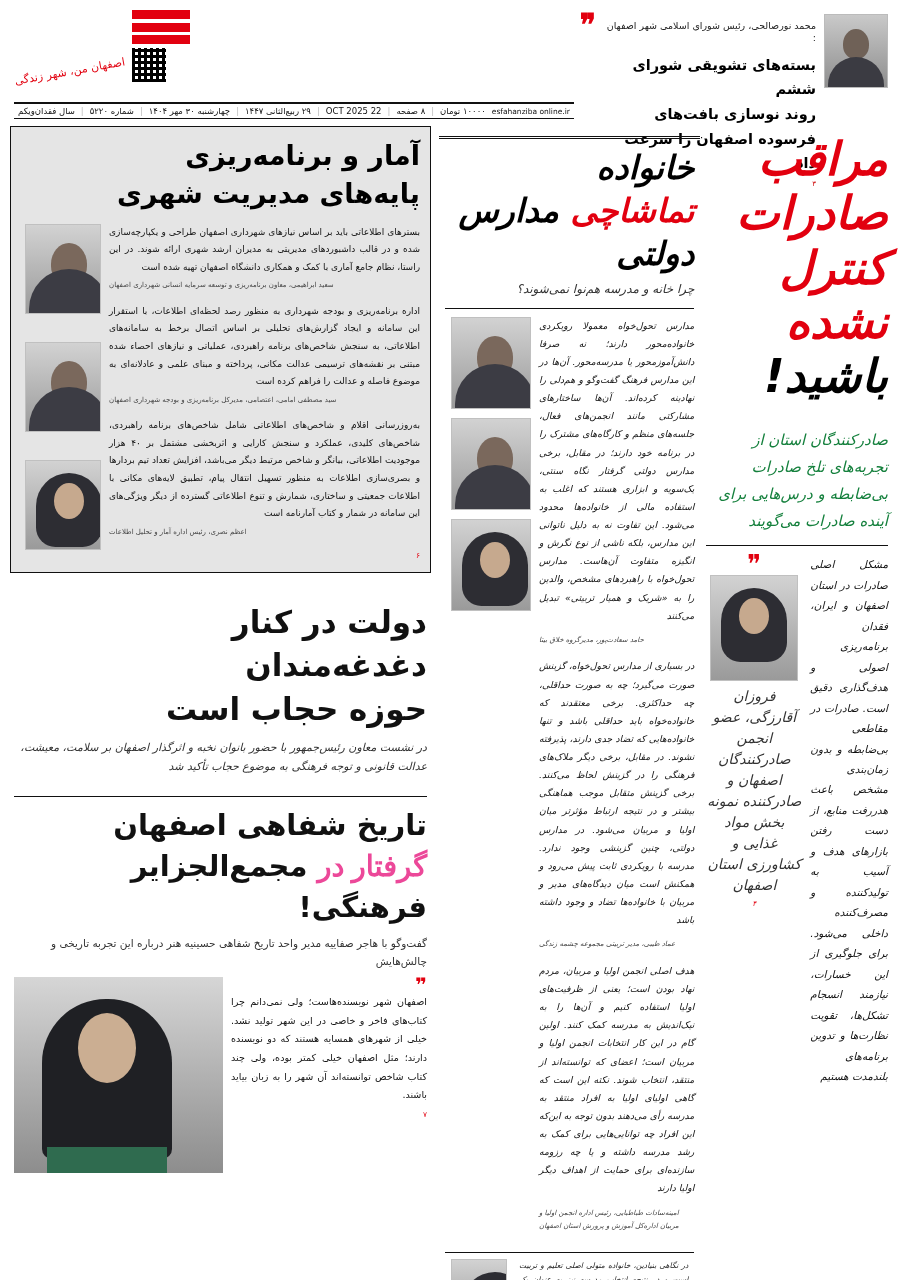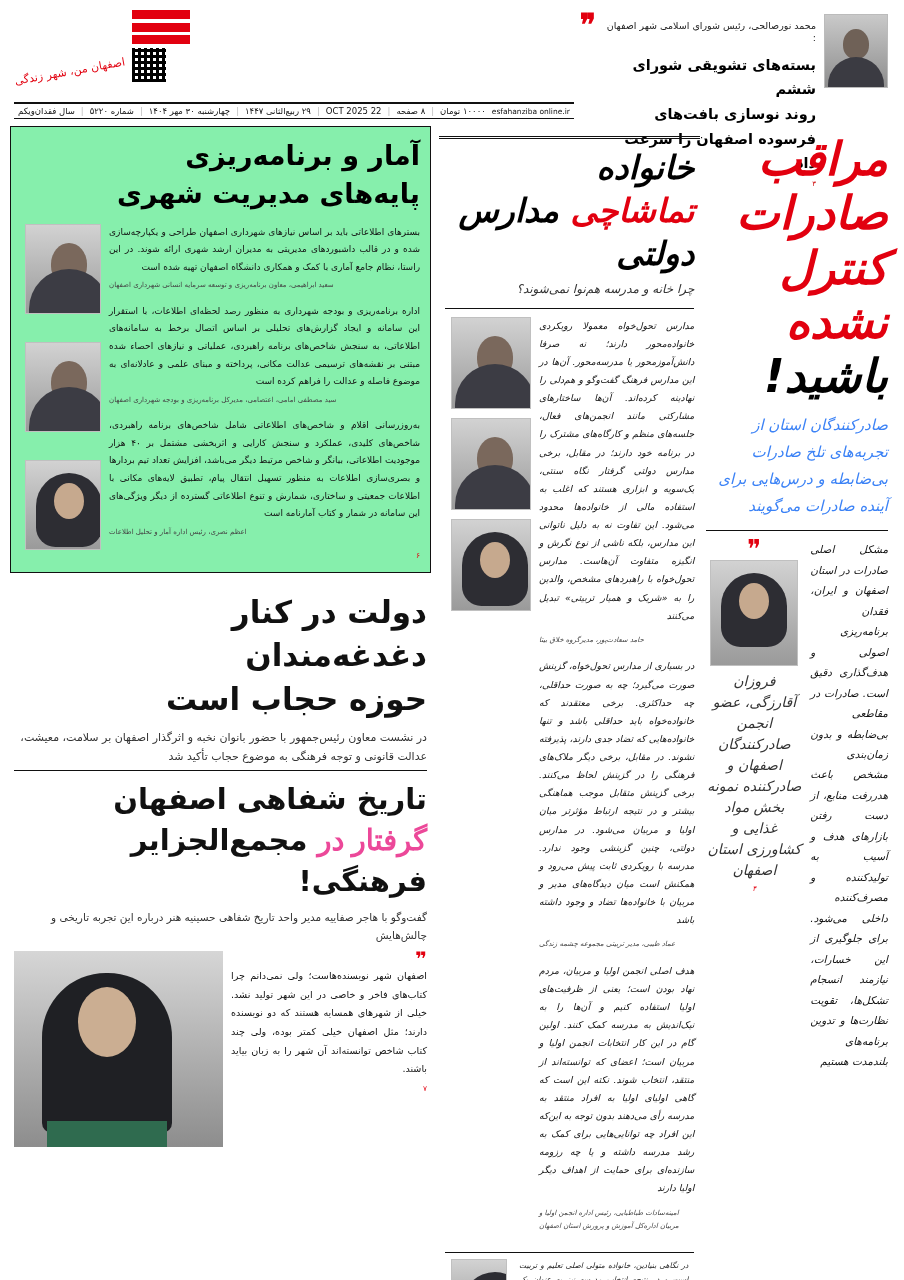--- a/index.html
+++ b/index.html
@@ -185,24 +185,24 @@
   .lead h1 {
     margin: 0;
     text-align: right;
     font-size: 46px;
     line-height: 1.18;
     font-weight: bold;
     color: #000;
   }
   .lead h1 .red { color: #e2000f; }
   .lead .sub {
-    margin-top: 9px;
+    margin-top: 24px;
     font-size: 15px;
     line-height: 1.8;
-    color: #3b82f6;
+    color: #15803d;
     font-weight: 500;
   }
   .lead-body {
     display: flex;
     flex-direction: row;
     margin-top: 10px;
     gap: 8px;
     border-top: 1px solid #111;
     padding-top: 8px;
   }
@@ -338,23 +338,23 @@
   .footer-strip .fpic {
     flex: 0 0 56px;
     text-align: center;
   }
   .footer-strip .portrait { width: 54px; height: 62px; }
   .footer-strip .credit { width: 56px; font-size: 6.5px; }
 
   
   .boxed {
     border: 1px solid #111;
-    background: #86efac;
+    background: #e5e5e5;
     padding: 10px 10px 8px 10px;
-    margin-bottom: 18px;
+    margin-bottom: 28px;
   }
   .boxed h2 {
     margin: 0;
     text-align: right;
     font-size: 27px;
     font-weight: bold;
     line-height: 1.42;
     color: #000;
   }
   .boxed-body {
@@ -387,21 +387,22 @@
     font-weight: bold;
     line-height: 1.4;
   }
   .story3 .deck {
     text-align: right;
     font-size: 11px;
     line-height: 1.7;
     color: #333;
     margin-top: 8px;
     border-bottom: 1px solid #111;
-    padding-bottom: 4px;
+    padding-bottom: 20px;
+    font-style: italic;
   }
 
   .story4 { padding: 8px 4px 0 4px; }
   .story4 h2 {
     margin: 0;
     text-align: right;
     font-size: 29px;
     font-weight: bold;
     line-height: 1.4;
   }

